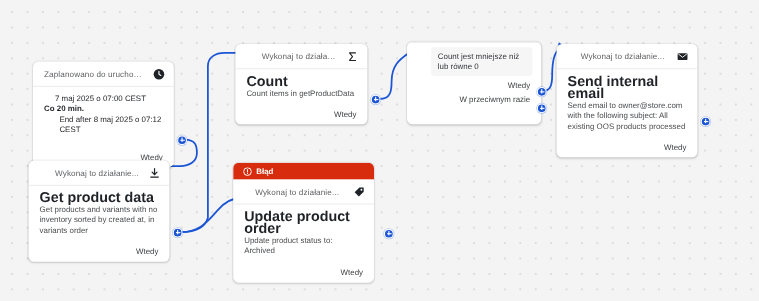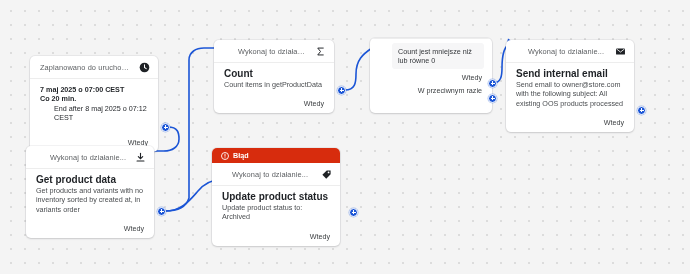--- a/index.html
+++ b/index.html
@@ -40,21 +40,21 @@
     width:11px;height:11px;flex:none;
     display:flex;align-items:center;justify-content:center;
     color:#1f2226;
   }
   .hdr .ico svg{display:block;}
   .divider{height:1px;background:#ededed;margin:0;}
   .body{
     padding:5px 10px 6px 10px;
   }
   .body .name{
-    font-size:10px;font-weight:bold;color:#1f2226;
+    font-size:13px;font-weight:bold;color:#1f2226;
     margin:0 0 1px 0;line-height:11px;
   }
   .body .desc{
     font-size:7.2px;color:#4a4d50;line-height:9.4px;margin:0;
   }
   .cond{
     margin:4px 8px 3px 22px;
     background:#f6f6f7;
     border-radius:3px;
     padding:4px 6px;
@@ -147,21 +147,21 @@
       <span class="ttl">Zaplanowano do uruchomienia...</span>
       <span class="ico">
         <svg width="11" height="11" viewBox="0 0 16 16">
             <circle cx="8" cy="8" r="7" fill="#1f2226"></circle>
             <path d="M8 4 L8 8 L10.5 9.6" stroke="#ffffff" stroke-width="1.5" fill="none" stroke-linecap="round"></path>
           </svg>
       </span>
     </div>
     <div class="divider"></div>
     <div class="body" style="padding-top:6px;padding-bottom:4px;">
-      <p class="desc" style="font-weight:bold;color:#1f2226;">7 maj 2025 o 07:00 CEST</p>
+      <p class="desc" style="font-weight:normal;color:#1f2226;margin-left:10px;">7 maj 2025 o 07:00 CEST</p>
       <p class="desc" style="font-weight:bold;color:#1f2226;">Co 20 min.</p>
       <p class="desc" style="color:#1f2226;margin-left:14px;">End after 8 maj 2025 o 07:12 CEST</p>
     </div>
     <div class="spacer"></div>
     <div class="foot">
       <span>Wtedy</span>
     </div>
   </div>
   <div class="port plus" style="left:161px;top:122.5px;"></div>
 
@@ -261,21 +261,21 @@
       <span class="ttl" style="padding-left:10px;">Wykonaj to działanie...</span>
       <span class="ico">
         <svg width="11" height="11" viewBox="0 0 16 16">
             <path d="M14 2 L8.4 2 L2 8.4 L7.6 14 L14 7.6 Z" fill="#1f2226"></path>
             <circle cx="11" cy="5" r="1.3" fill="#ffffff"></circle>
           </svg>
       </span>
     </div>
     <div class="divider"></div>
     <div class="body">
-      <p class="name">Update product status</p>
+      <p class="name">Update product order</p>
       <p class="desc">Update product status to: Archived</p>
     </div>
     <div class="foot">
       <span>Wtedy</span>
     </div>
   </div>
   <div class="port plus" style="left:349px;top:207.5px;"></div>
 
 </div>
 

